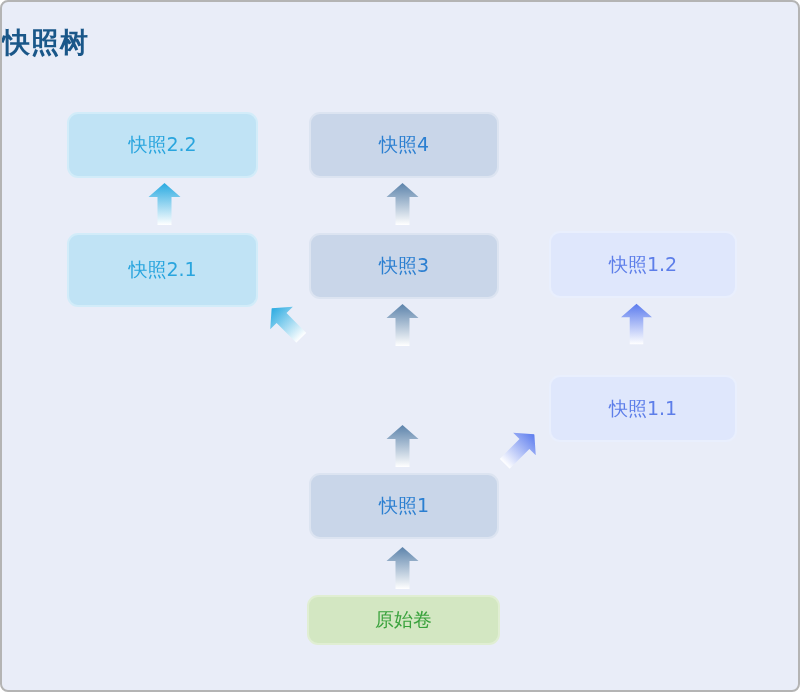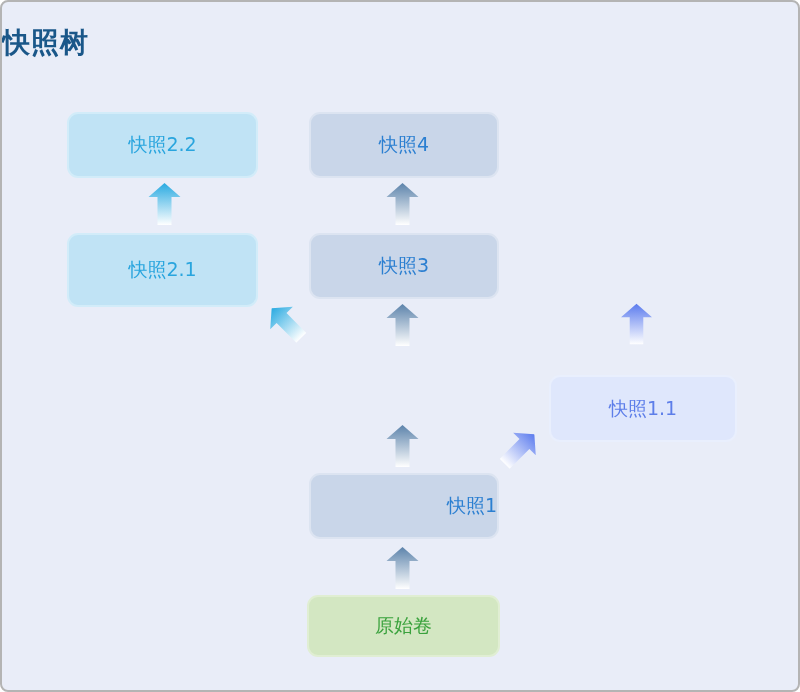--- a/index.html
+++ b/index.html
@@ -97,29 +97,32 @@
   <div class="node clone2" style="left:65px; top:231px; width:191px; height:74px;">
     <span>快照2.1</span>
   </div>
 
   <div class="node main" style="left:307px; top:110px; width:190px; height:66px;text-align:center;">
     <span>快照4</span>
   </div>
   <div class="node main" style="left:307px; top:231px; width:190px; height:66px;">
     <span>快照3</span>
   </div>
-  <div class="node main" style="left:307px; top:471px; width:190px; height:66px;justify-content:flex-end;">
+  <div class="node main" style="left:307px; top:471px; width:190px; height:66px;">
     <span>快照1</span>
   </div>
 
+  <div class="node clone1" style="left:547px; top:229px; width:188px; height:67px;">
+    <span>快照1.2</span>
+  </div>
   <div class="node clone1" style="left:547px; top:373px; width:188px; height:67px;text-align:center;">
     <span>快照1.1</span>
   </div>
 
-  <div class="node origin" style="left:305px; top:593px; width:193px; height:62px;">
+  <div class="node origin" style="left:305px; top:593px; width:193px; height:50px;">
     <span>原始卷</span>
   </div>
 
   <svg class="arrow" style="left:146px; top:181px;" width="33" height="42" viewBox="0 0 32 42">
     <path d="M16 0 L32 14 L23 14 L23 42 L9 42 L9 14 L0 14 Z" fill="url(#grad-cyan)"></path>
   </svg>
   <svg class="arrow" style="left:384px; top:181px;" width="33" height="42" viewBox="0 0 32 42">
     <path d="M16 0 L32 14 L23 14 L23 42 L9 42 L9 14 L0 14 Z" fill="url(#grad-steel)"></path>
   </svg>
   <svg class="arrow" style="left:384px; top:302px;" width="33" height="42" viewBox="0 0 32 42">

